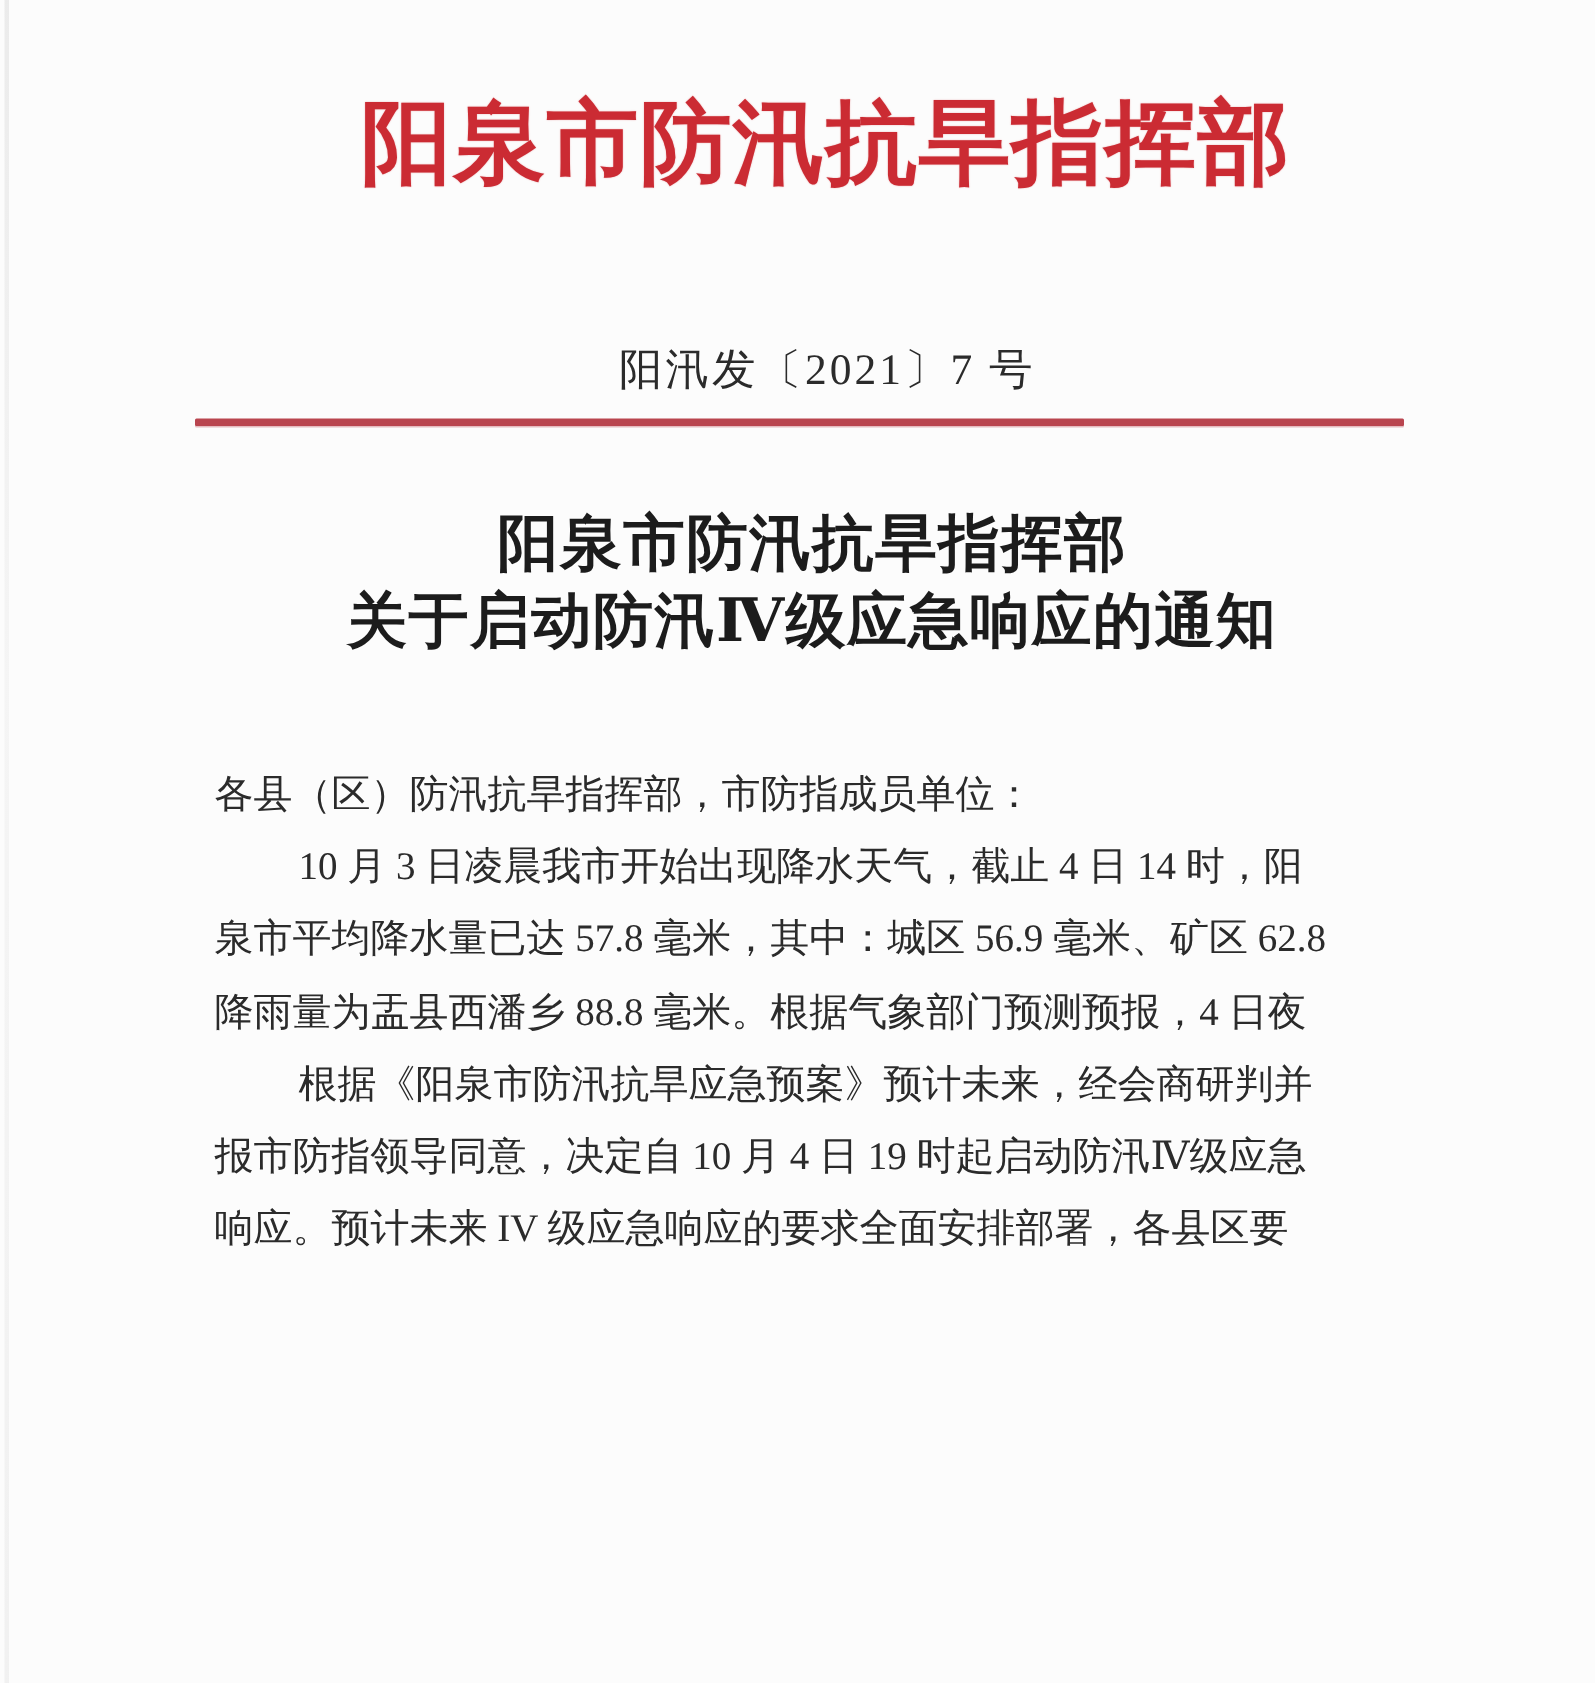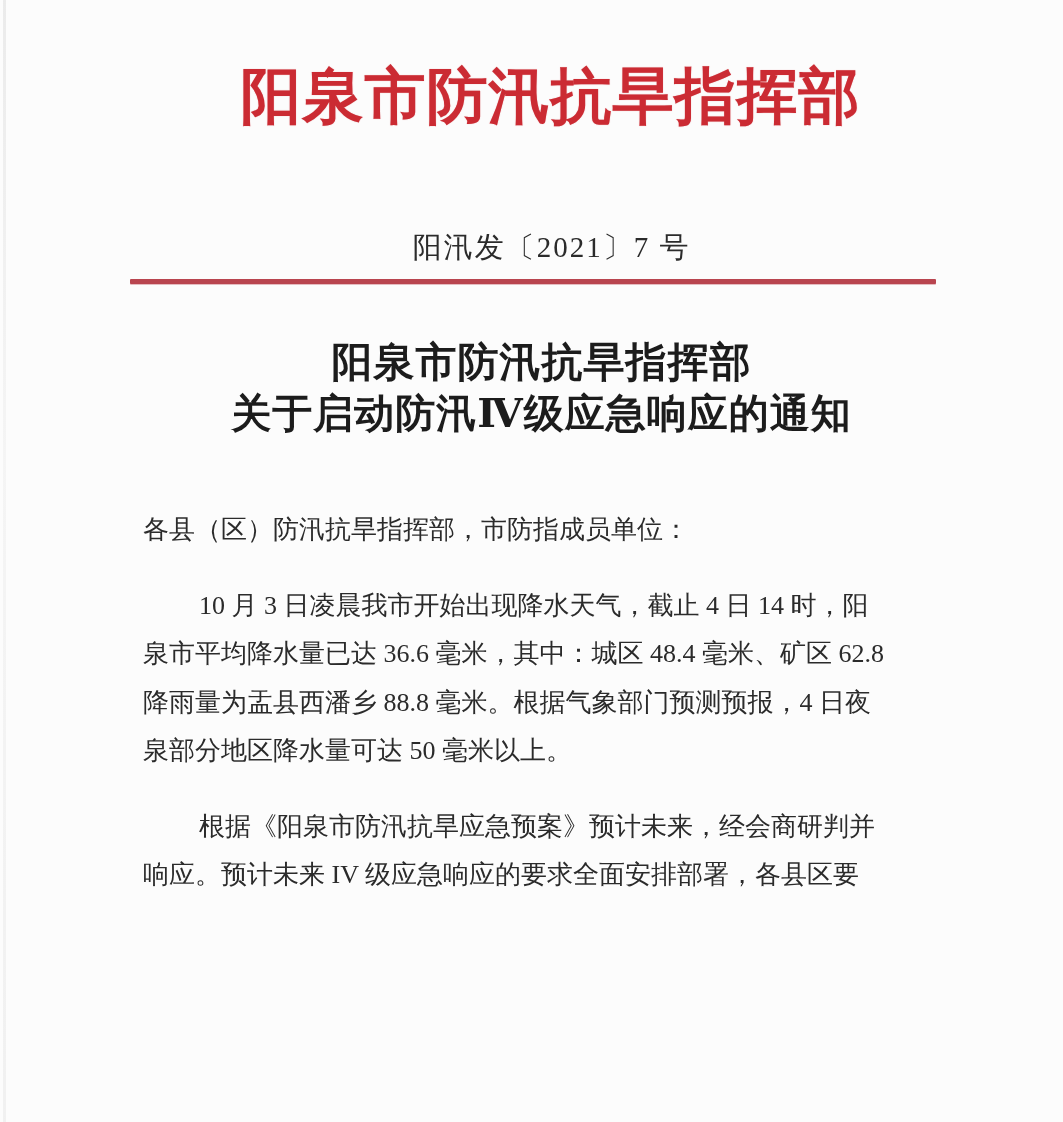--- a/index.html
+++ b/index.html
@@ -84,21 +84,20 @@
     width:800px;
     color:var(--body-black);
     font-size:26px;
     line-height:48.2px;
   }
   .body-line{
     white-space:nowrap;
   }
   .body-line.indent{
     padding-left:56px;
-    margin-top:28px;
   }
 </style>
 </head>
 <body>
 
 <div class="page">
 
   <div class="scan-edge"></div>
 
   <div class="letterhead">阳泉市防汛抗旱指挥部</div>
@@ -108,20 +107,20 @@
   <div class="red-divider"></div>
 
   <div class="notice-title">
     <div class="t1">阳泉市防汛抗旱指挥部</div>
     <div class="t2">关于启动防汛Ⅳ级应急响应的通知</div>
   </div>
 
   <div class="body-text">
     <div class="body-line">各县（区）防汛抗旱指挥部，市防指成员单位：</div>
     <div class="body-line indent">10 月 3 日凌晨我市开始出现降水天气，截止 4 日 14 时，阳</div>
-    <div class="body-line">泉市平均降水量已达 36.6 毫米，其中：城区 48.4 毫米、矿区 62.8</div>
+    <div class="body-line">泉市平均降水量已达 57.8 毫米，其中：城区 56.9 毫米、矿区 62.8</div>
     <div class="body-line">降雨量为盂县西潘乡 88.8 毫米。根据气象部门预测预报，4 日夜</div>
-    <div class="body-line">泉部分地区降水量可达 50 毫米以上。</div>
     <div class="body-line indent">根据《阳泉市防汛抗旱应急预案》预计未来，经会商研判并</div>
+    <div class="body-line">报市防指领导同意，决定自 10 月 4 日 19 时起启动防汛Ⅳ级应急</div>
     <div class="body-line">响应。预计未来 IV 级应急响应的要求全面安排部署，各县区要</div>
   </div>
 
 </div>
 
 </body></html>

